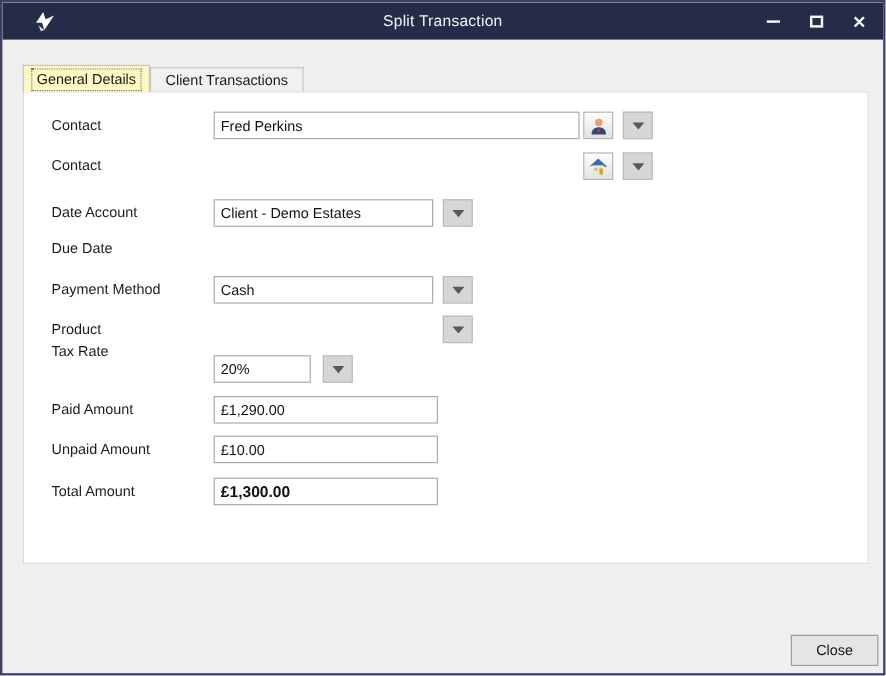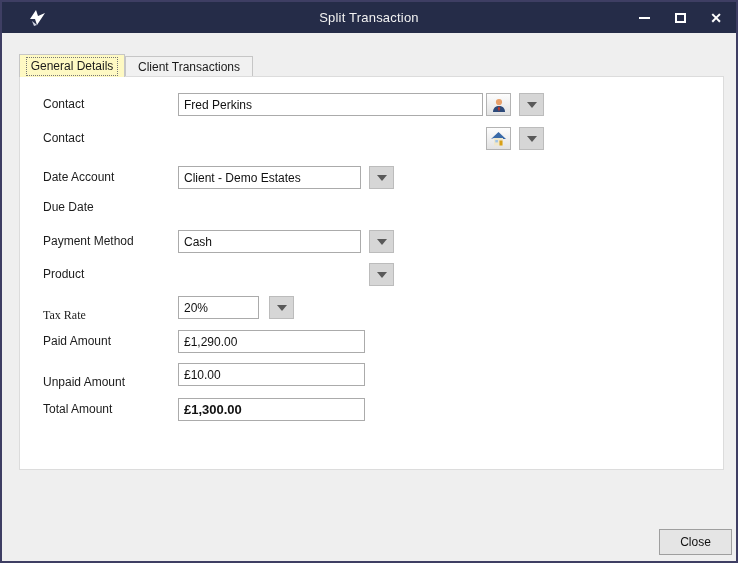--- a/index.html
+++ b/index.html
@@ -175,30 +175,30 @@
     <input class="tbox" style="left: 158px; top: 153px; width: 183px;" value="Cash">
     <span class="dd-btn" style="left:349px; top:153px;">
       <span class="dd-tri"></span>
     </span>
 
     <span class="row-label" style="top:190px;">Product</span>
     <span class="dd-btn" style="left:349px; top:186px;">
       <span class="dd-tri"></span>
     </span>
 
-    <span class="row-label" style="top:231px;font-family:Liberation Serif, serif;">Tax Rate</span>
+    <span class="row-label" style="top:209px;">Tax Rate</span>
     <input class="tbox" style="left: 158px; top: 219px; width: 81px;" value="20%">
     <span class="dd-btn" style="left:249px; top:219px;">
       <span class="dd-tri"></span>
     </span>
 
     <span class="row-label" style="top:257px;">Paid Amount</span>
     <input class="tbox" style="left: 158px; top: 253px; width: 187px;" value="£1,290.00">
 
-    <span class="row-label" style="top:290px;margin-top:8px;">Unpaid Amount</span>
+    <span class="row-label" style="top:290px;">Unpaid Amount</span>
     <input class="tbox" style="left: 158px; top: 286px; width: 187px;" value="£10.00">
 
     <span class="row-label" style="top:325px;">Total Amount</span>
     <input class="tbox bold-amount" style="left: 158px; top: 321px; width: 187px;" value="£1,300.00">
 
   </div>
 
   <button class="close-button">Close</button>
 
 </div>

